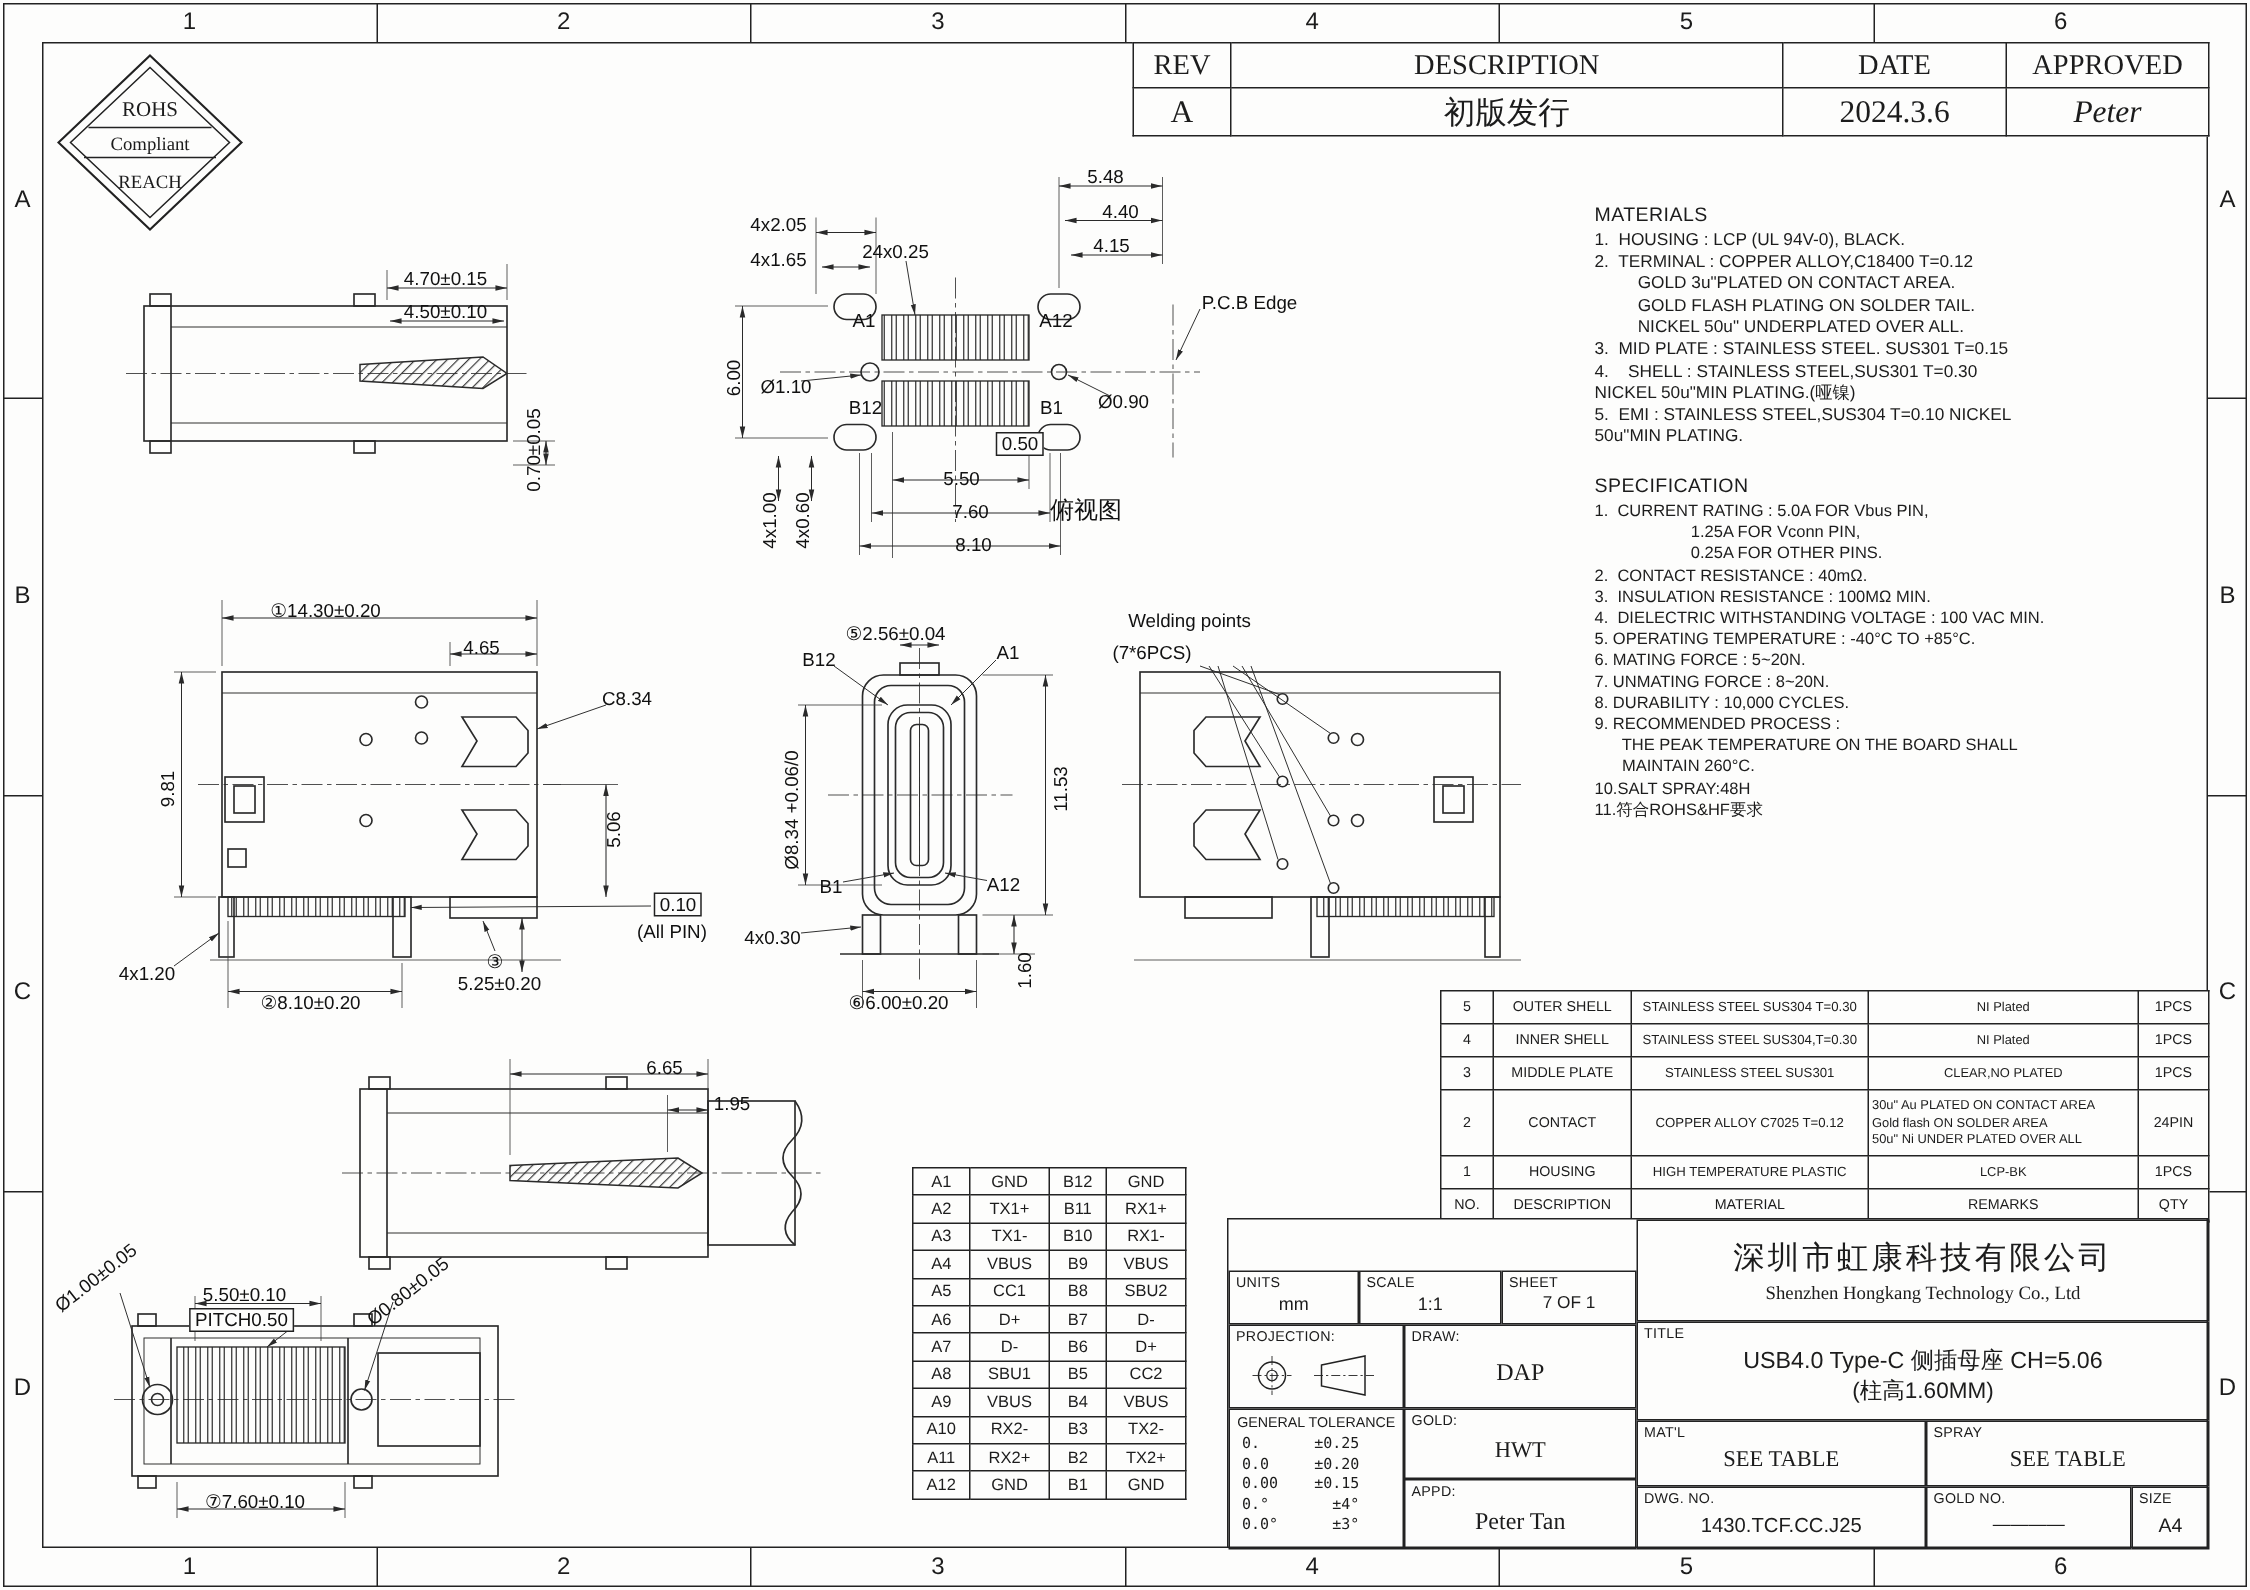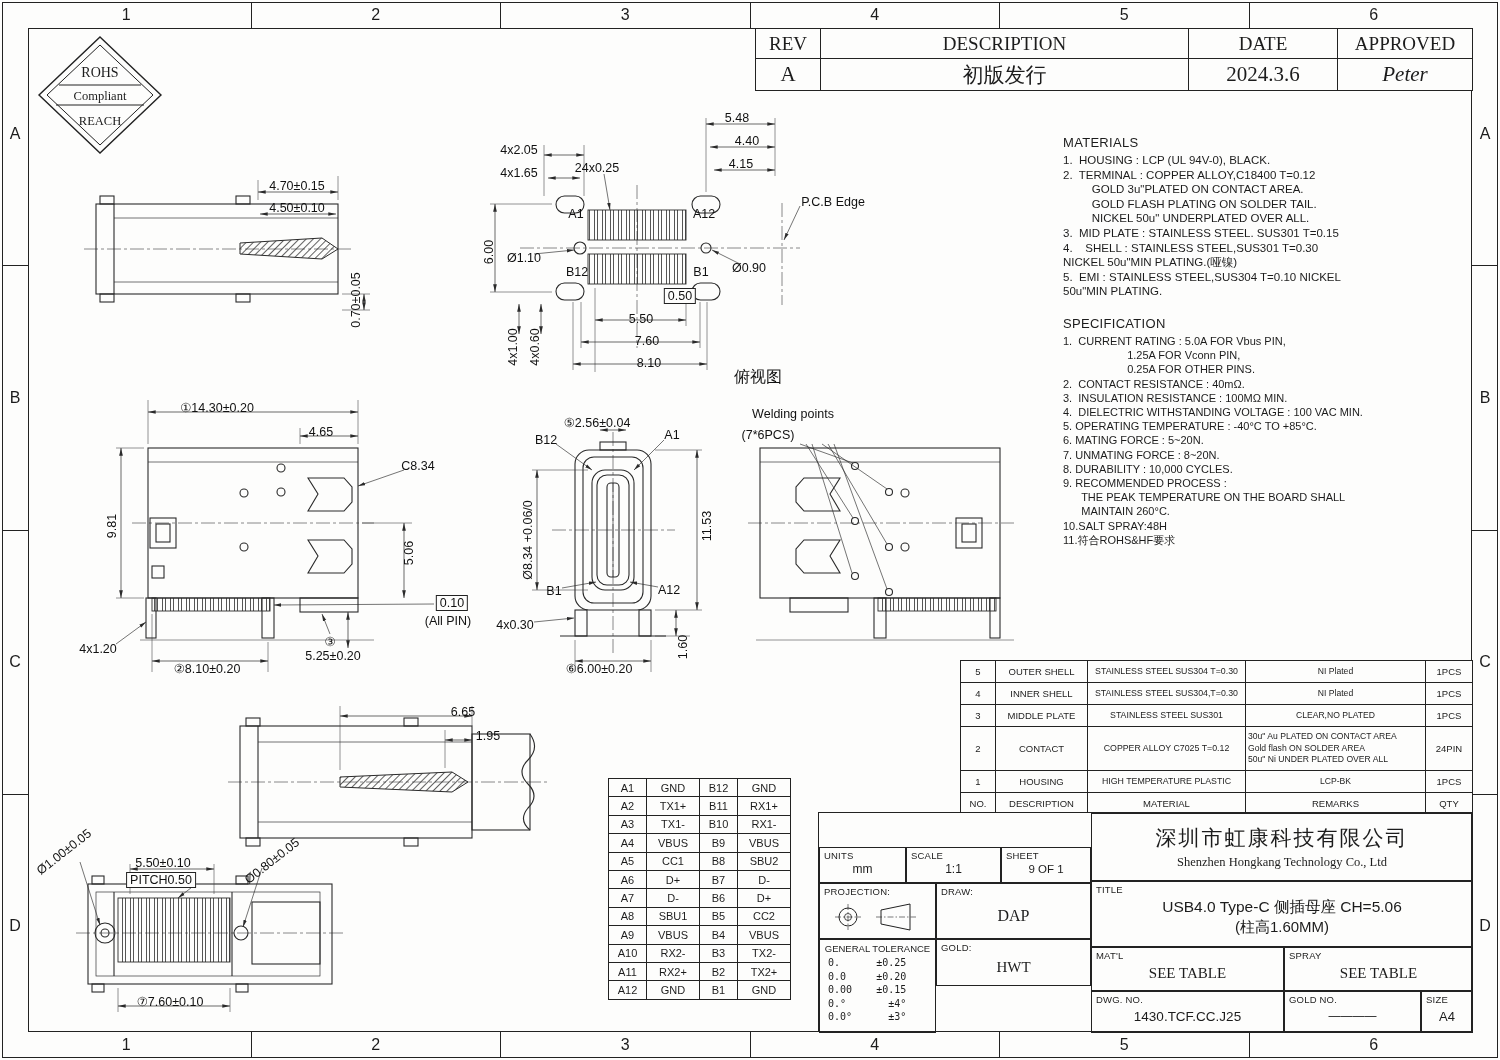--- a/index.html
+++ b/index.html
@@ -319,21 +319,21 @@
     </div>
     <div class="tcell" style="left:87px;top:34px;width:95px;height:36px">
       <span class="cell-label">SCALE</span>
       <div class="cell-center" style="top:8px">
           <span style="font-size:12px">1:1</span>
         </div>
     </div>
     <div class="tcell" style="left:182px;top:34px;width:90px;height:36px">
       <span class="cell-label">SHEET</span>
       <div class="cell-center" style="top:8px">
-          <span style="font-size:11.5px">9 OF 1</span>
+          <span style="font-size:11.5px">7 OF 1</span>
         </div>
     </div>
     <div class="tcell" style="left:0;top:70px;width:117px;height:56px">
       <span class="cell-label">PROJECTION:</span>
       <svg class="proj-syms" width="100" height="34">
         <g>
           <circle cx="22" cy="17" r="9" fill="none" stroke="#222" stroke-width="1"></circle>
           <circle cx="22" cy="17" r="3.5" fill="none" stroke="#222" stroke-width="0.8"></circle>
           <line x1="9" y1="17" x2="35" y2="17" stroke="#222" stroke-width="0.6" stroke-dasharray="6 2 1.5 2"></line>
           <line x1="22" y1="4" x2="22" y2="30" stroke="#222" stroke-width="0.6" stroke-dasharray="6 2 1.5 2"></line>
@@ -355,20 +355,26 @@
       <pre class="tol-lines">0.      ±0.25
 0.0     ±0.20
 0.00    ±0.15
 0.°       ±4°
 0.0°      ±3°</pre>
     </div>
     <div class="tcell" style="left:117px;top:126px;width:155px;height:47px">
       <span class="cell-label">GOLD:</span>
       <div class="cell-center" style="top:10px">
           <span class="serifv" style="font-size:15px">HWT</span>
+        </div>
+    </div>
+    <div class="tcell" style="left:117px;top:173px;width:155px;height:47px">
+      <span class="cell-label">APPD:</span>
+      <div class="cell-center" style="top:10px">
+          <span class="serifv" style="font-size:16px">Peter Tan</span>
         </div>
     </div>
     <div class="tcell" style="left:272px;top:0;width:382px;height:68px">
       <div class="cell-center" style="flex-direction:column">
         <div class="company-cn">深圳市虹康科技有限公司</div>
         <div class="company-en">Shenzhen Hongkang Technology Co., Ltd</div>
       </div>
     </div>
     <div class="tcell" style="left:272px;top:68px;width:382px;height:66px">
       <span class="cell-label">TITLE</span>
@@ -647,21 +653,21 @@
       <span class="ann" style="left: 524px; top: 258px; transform: translate(-50%, -50%);">Ø1.10</span>
       <span class="ann" style="left: 577px; top: 272px; transform: translate(-50%, -50%);">B12</span>
       <span class="ann" style="left: 701px; top: 272px; transform: translate(-50%, -50%);">B1</span>
       <span class="ann" style="left: 749px; top: 268px; transform: translate(-50%, -50%);">Ø0.90</span>
       <span class="ann ann-box" style="left: 640px; top: 296px; transform: translate(-50%, -50%); margin-left: 40px;">0.50</span>
       <span class="ann" style="left: 641px; top: 319px; transform: translate(-50%, -50%);">5.50</span>
       <span class="ann" style="left: 647px; top: 341px; transform: translate(-50%, -50%);">7.60</span>
       <span class="ann" style="left: 649px; top: 363px; transform: translate(-50%, -50%);">8.10</span>
       <span class="ann" style="left: 513px; top: 347px; transform: translate(-50%, -50%) rotate(-90deg);">4x1.00</span>
       <span class="ann" style="left: 535px; top: 347px; transform: translate(-50%, -50%) rotate(-90deg);">4x0.60</span>
-      <span class="ann" style="left: 758px; top: 341px; transform: translate(-50%, -50%); font-size: 16px; margin-top: 36px;">俯视图</span>
+      <span class="ann" style="left: 724px; top: 341px; transform: translate(-50%, -50%); font-size: 16px;">俯视图</span>
       <span class="ann" style="left: 217px; top: 407px; transform: translate(-50%, -50%);">①14.30±0.20</span>
       <span class="ann" style="left: 321px; top: 432px; transform: translate(-50%, -50%);">4.65</span>
       <span class="ann" style="left: 112px; top: 526px; transform: translate(-50%, -50%) rotate(-90deg);">9.81</span>
       <span class="ann" style="left: 418px; top: 466px; transform: translate(-50%, -50%);">C8.34</span>
       <span class="ann" style="left: 409px; top: 553px; transform: translate(-50%, -50%) rotate(-90deg);">5.06</span>
       <span class="ann" style="left: 98px; top: 649px; transform: translate(-50%, -50%);">4x1.20</span>
       <span class="ann" style="left: 207px; top: 668px; transform: translate(-50%, -50%);">②8.10±0.20</span>
       <span class="ann" style="left: 330px; top: 641px; transform: translate(-50%, -50%);">③</span>
       <span class="ann" style="left: 333px; top: 656px; transform: translate(-50%, -50%);">5.25±0.20</span>
       <span class="ann ann-box" style="left: 452px; top: 603px; transform: translate(-50%, -50%);">0.10</span>
@@ -671,21 +677,21 @@
       <span class="ann" style="left: 672px; top: 435px; transform: translate(-50%, -50%);">A1</span>
       <span class="ann" style="left: 528px; top: 540px; transform: translate(-50%, -50%) rotate(-90deg);">Ø8.34 +0.06/0</span>
       <span class="ann" style="left: 707px; top: 526px; transform: translate(-50%, -50%) rotate(-90deg);">11.53</span>
       <span class="ann" style="left: 554px; top: 591px; transform: translate(-50%, -50%);">B1</span>
       <span class="ann" style="left: 669px; top: 590px; transform: translate(-50%, -50%);">A12</span>
       <span class="ann" style="left: 515px; top: 625px; transform: translate(-50%, -50%);">4x0.30</span>
       <span class="ann" style="left: 683px; top: 647px; transform: translate(-50%, -50%) rotate(-90deg);">1.60</span>
       <span class="ann" style="left: 599px; top: 668px; transform: translate(-50%, -50%);">⑥6.00±0.20</span>
       <span class="ann" style="left: 793px; top: 414px; transform: translate(-50%, -50%);">Welding points</span>
       <span class="ann" style="left: 768px; top: 435px; transform: translate(-50%, -50%);">(7*6PCS)</span>
-      <span class="ann" style="left: 463px; top: 712px; transform: translate(-50%, -50%);">6.65</span>
+      <span class="ann" style="left: 443px; top: 712px; transform: translate(-50%, -50%);">6.65</span>
       <span class="ann" style="left: 488px; top: 736px; transform: translate(-50%, -50%);">1.95</span>
       <span class="ann" style="left: 64px; top: 852px; transform: translate(-50%, -50%) rotate(-38deg);">Ø1.00±0.05</span>
       <span class="ann" style="left: 163px; top: 863px; transform: translate(-50%, -50%);">5.50±0.10</span>
       <span class="ann ann-box" style="left: 161px; top: 880px; transform: translate(-50%, -50%);">PITCH0.50</span>
       <span class="ann" style="left: 272px; top: 861px; transform: translate(-50%, -50%) rotate(-38deg);">Ø0.80±0.05</span>
       <span class="ann" style="left: 170px; top: 1001px; transform: translate(-50%, -50%);">⑦7.60±0.10</span>
     </div>
 </div>
 
 </body></html>

